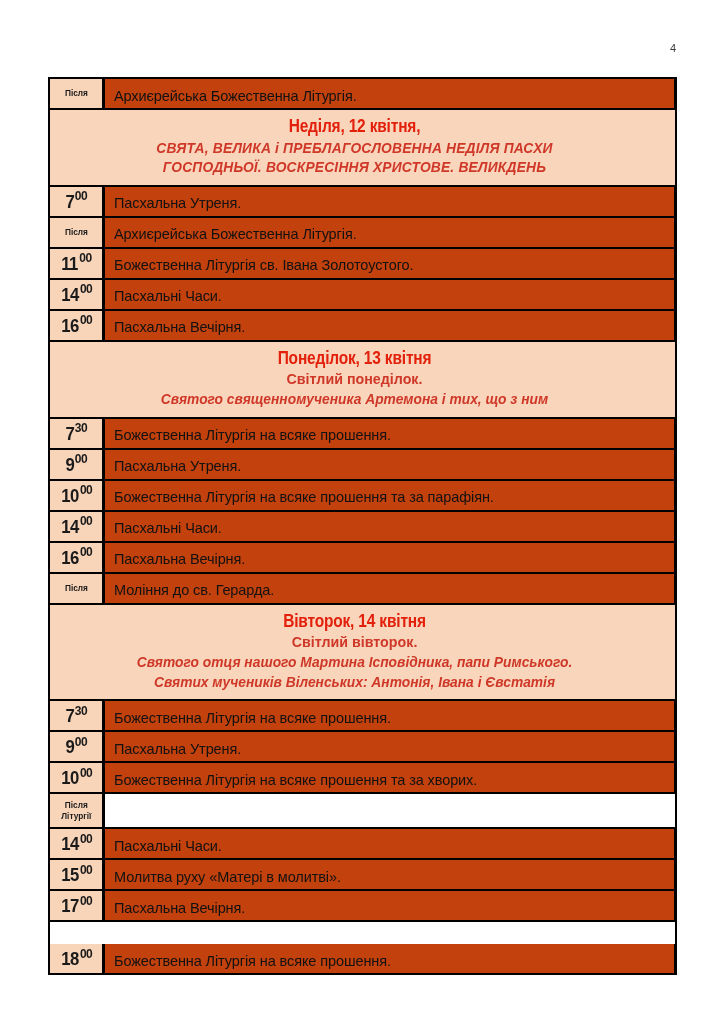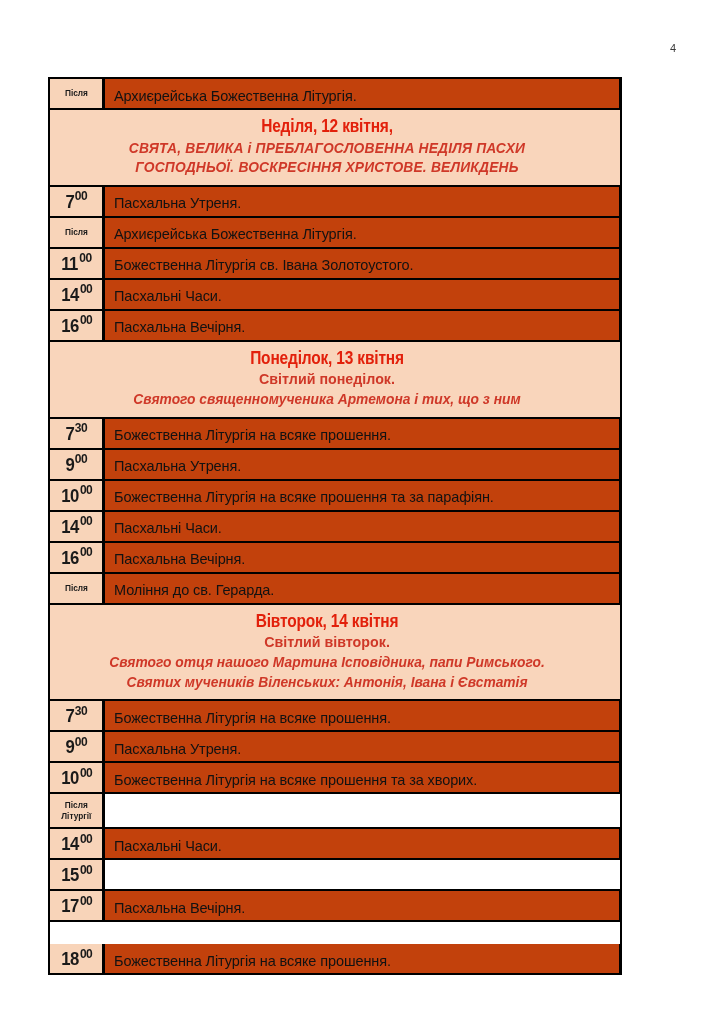--- a/index.html
+++ b/index.html
@@ -31,21 +31,21 @@
     font-size: 11px;
     color: #3a3a3a;
     letter-spacing: 0;
   }
 
   
   .schedule {
     position: absolute;
     left: 48px;
     top: 77px;
-    width: 574px;
+    width: 629px;
     border: 2px solid #000000;
     box-sizing: border-box;
     background: #ffffff;
   }
 
   .row {
     display: flex;
     align-items: stretch;
     border-bottom: 2px solid #000000;
     background: #ffffff;
@@ -291,20 +291,21 @@
           <span class="t-num">14</span>
           <span class="t-sup">00</span>
         </div>
         <div class="desc-cell">Пасхальні Часи.</div>
       </div>
       <div class="row r-std">
         <div class="time-cell">
           <span class="t-num">15</span>
           <span class="t-sup">00</span>
         </div>
+        <div class="desc-cell">Молитва руху «Матері в молитві».</div>
       </div>
       <div class="row r-std">
         <div class="time-cell">
           <span class="t-num">17</span>
           <span class="t-sup">00</span>
         </div>
         <div class="desc-cell">Пасхальна Вечірня.</div>
       </div>
       <div class="row r-std">
         <div class="time-cell">

